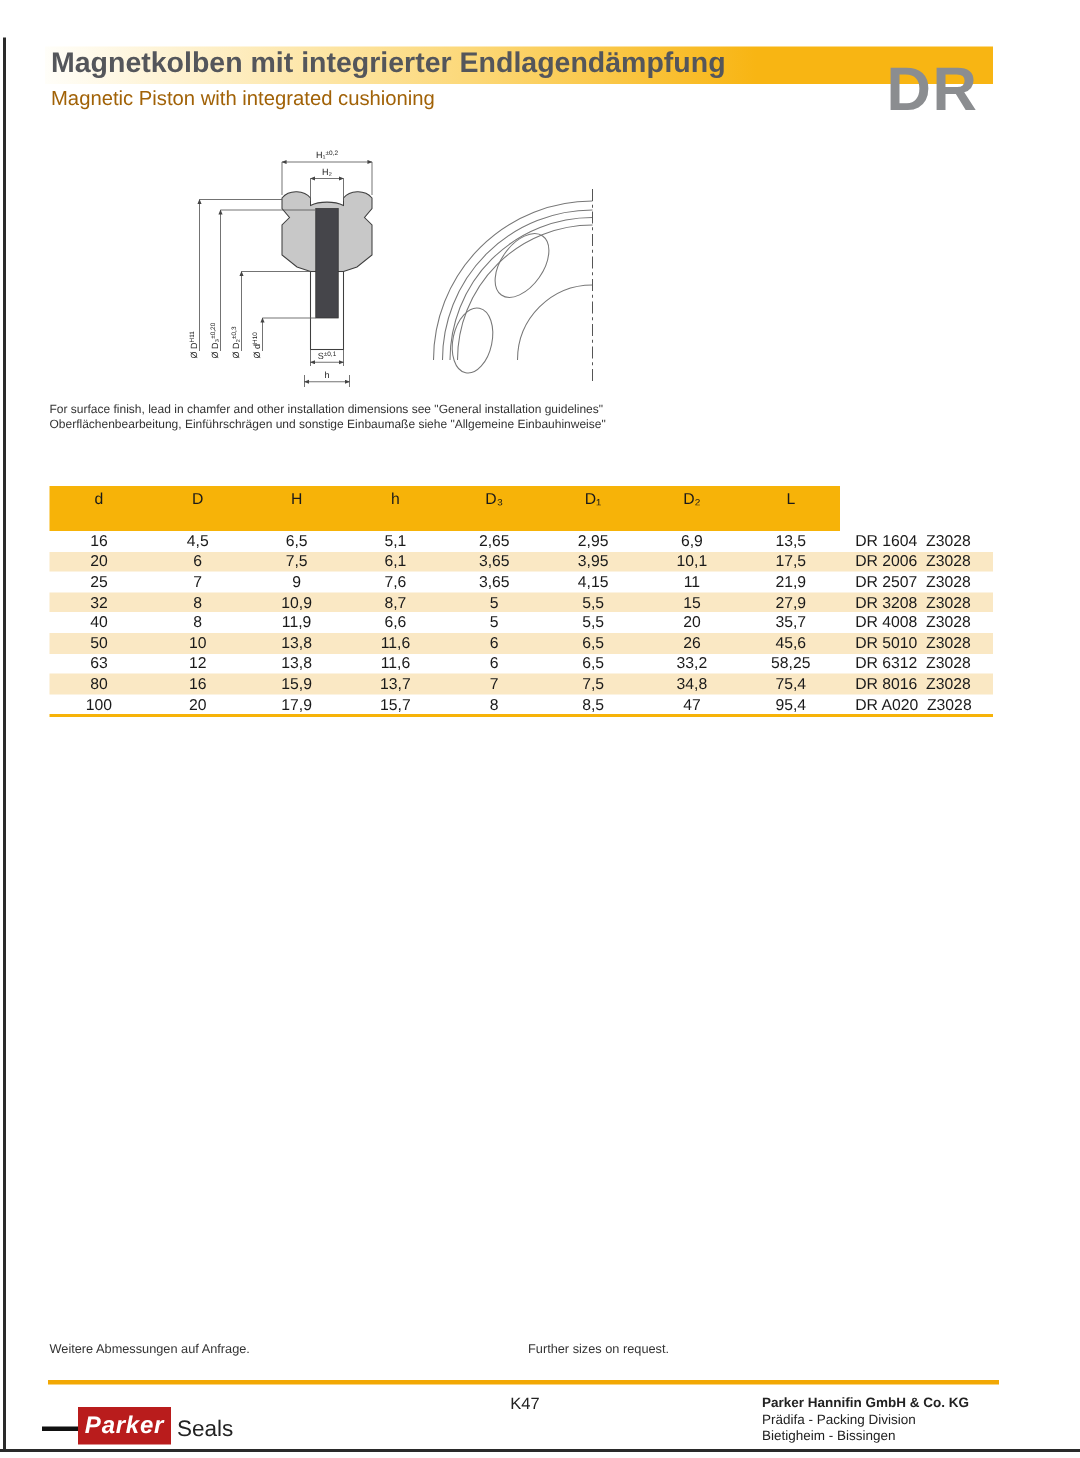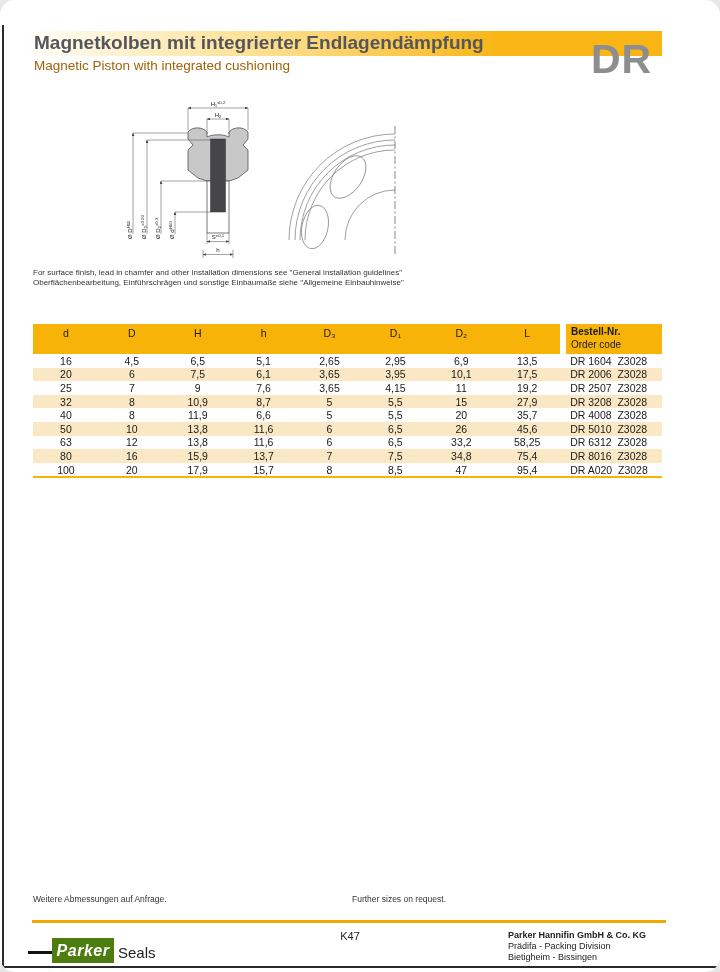--- a/index.html
+++ b/index.html
@@ -1,20 +1,19 @@
 <!DOCTYPE html>
 <html><head>
 <meta charset="utf-8">
 <style>
   html,body { margin:0; padding:0; background:#e8e8e8; }
   .page {
     position:relative; width:720px; height:972px; background:#ffffff;
     font-family:"Liberation Sans", sans-serif; overflow:hidden; margin:0 auto;
     color:#1a1a1a;
-    border-radius:15px;
   }
   .abs { position:absolute; }
 
   
   .header-band { left:30px; top:31px; width:632px; height:25px;
     background:linear-gradient(to right,#fffef9 0%,#fcd878 45%,#f8b513 75%,#f8b513 100%); }
   .title { left:34px; top:32px; font-size:19px; font-weight:bold; color:#54565b; white-space:nowrap; }
   .dr-code { left:591px; top:27px; font-size:41px; font-weight:bold; color:#8b8d90; line-height:1; letter-spacing:1px;margin-top:12px; }
   .subtitle { left:34px; top:58px; font-size:13.5px; color:#a16207; }
 
@@ -34,21 +33,21 @@
   .trow { display:grid; grid-template-columns:repeat(8,65.9px) 101.8px; height:13.6px; align-items:center; }
   .trow.alt { background:#fae8c4; }
   .tcell { text-align:center; font-size:10.5px; }
   .tcell.order { text-align:left; padding-left:10px; white-space:pre; }
 
   
   .bottom-note-de { left:33px; top:894px; font-size:8.5px; color:#333;text-align:right; }
   .bottom-note-en { left:352px; top:894px; font-size:8.5px; color:#333; }
   .orange-rule { left:32px; top:920px; width:634px; height:3px; background:#f2a804; }
   .logo-line { left:28px; top:951px; width:25px; height:3px; background:#111; }
-  .logo-box { left:52px; top:938px; width:62px; height:25px; background:#4d7c0f;
+  .logo-box { left:52px; top:938px; width:62px; height:25px; background:#b91c1c;
     color:#fff; font-weight:bold; font-style:italic; font-size:16px; text-align:center; line-height:25px; letter-spacing:0.5px; }
   .logo-suffix { left:118px; top:944px; font-size:15px; color:#222; }
   .page-number { left:320px; top:930px; width:60px; text-align:center; font-size:11px; color:#222; }
   .company-block { left:508px; top:930px; font-size:9px; line-height:11px; color:#222; }
   .company-name { font-weight:bold; }
 
   
   .edge-left { left:2px; top:25px; width:1.5px; height:941px; background:#2a2a2a; }
   .edge-bottom { left:0; top:966px; width:720px; height:1.5px; background:#2a2a2a; }
 
@@ -133,24 +132,20 @@
       <div class="th-main">
         <div class="th">d</div>
         <div class="th">D</div>
         <div class="th">H</div>
         <div class="th">h</div>
         <div class="th">D₃</div>
         <div class="th">D₁</div>
         <div class="th">D₂</div>
         <div class="th">L</div>
       </div>
-      <div class="th-order">
-        <div class="th-order-de">Bestell-Nr.</div>
-        <div class="th-order-en">Order code</div>
-      </div>
     </div>
     <div class="tbody">
         <div class="trow">
           <div class="tcell">16</div>
           <div class="tcell">4,5</div>
           <div class="tcell">6,5</div>
           <div class="tcell">5,1</div>
           <div class="tcell">2,65</div>
           <div class="tcell">2,95</div>
           <div class="tcell">6,9</div>
@@ -169,21 +164,21 @@
           <div class="tcell order">DR 2006  Z3028</div>
         </div>
         <div class="trow">
           <div class="tcell">25</div>
           <div class="tcell">7</div>
           <div class="tcell">9</div>
           <div class="tcell">7,6</div>
           <div class="tcell">3,65</div>
           <div class="tcell">4,15</div>
           <div class="tcell">11</div>
-          <div class="tcell">19,2</div>
+          <div class="tcell">21,9</div>
           <div class="tcell order">DR 2507  Z3028</div>
         </div>
         <div class="trow alt">
           <div class="tcell">32</div>
           <div class="tcell">8</div>
           <div class="tcell">10,9</div>
           <div class="tcell">8,7</div>
           <div class="tcell">5</div>
           <div class="tcell">5,5</div>
           <div class="tcell">15</div>

